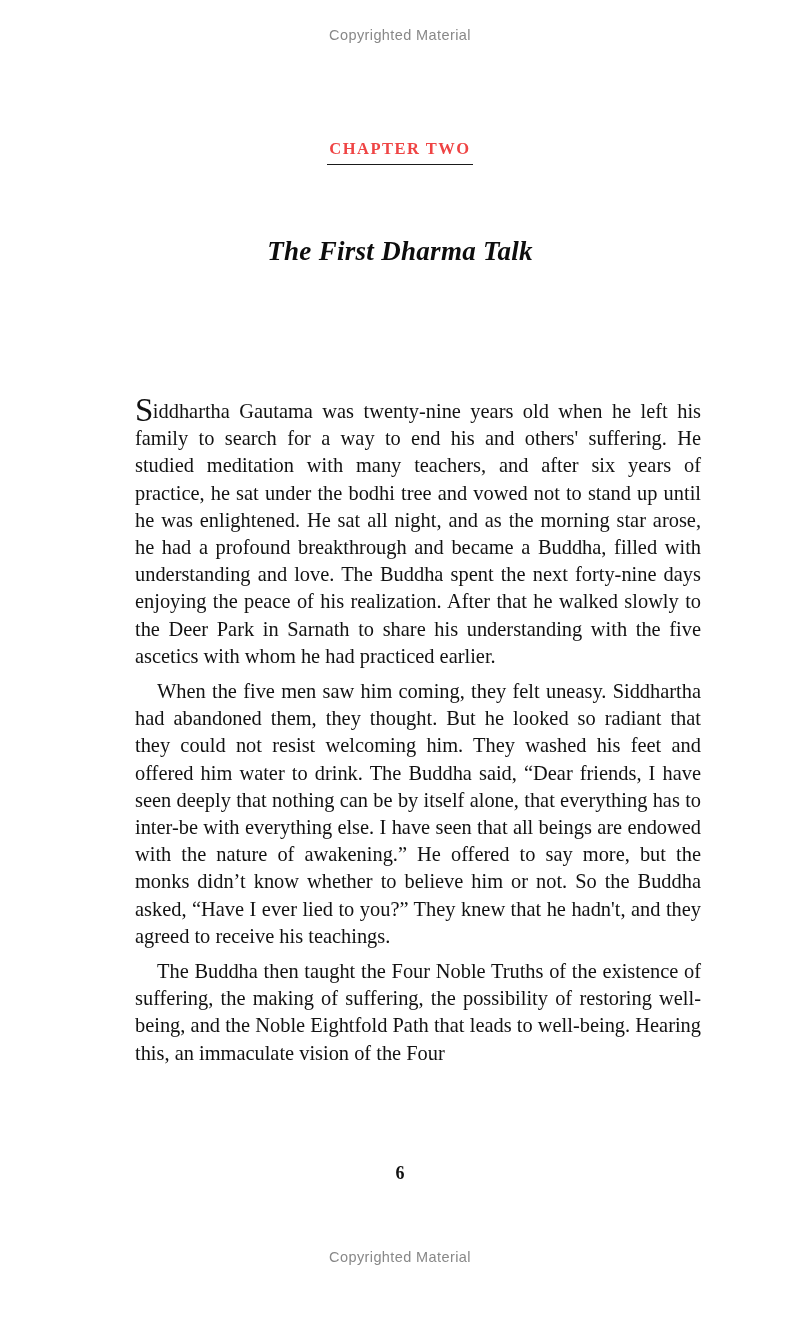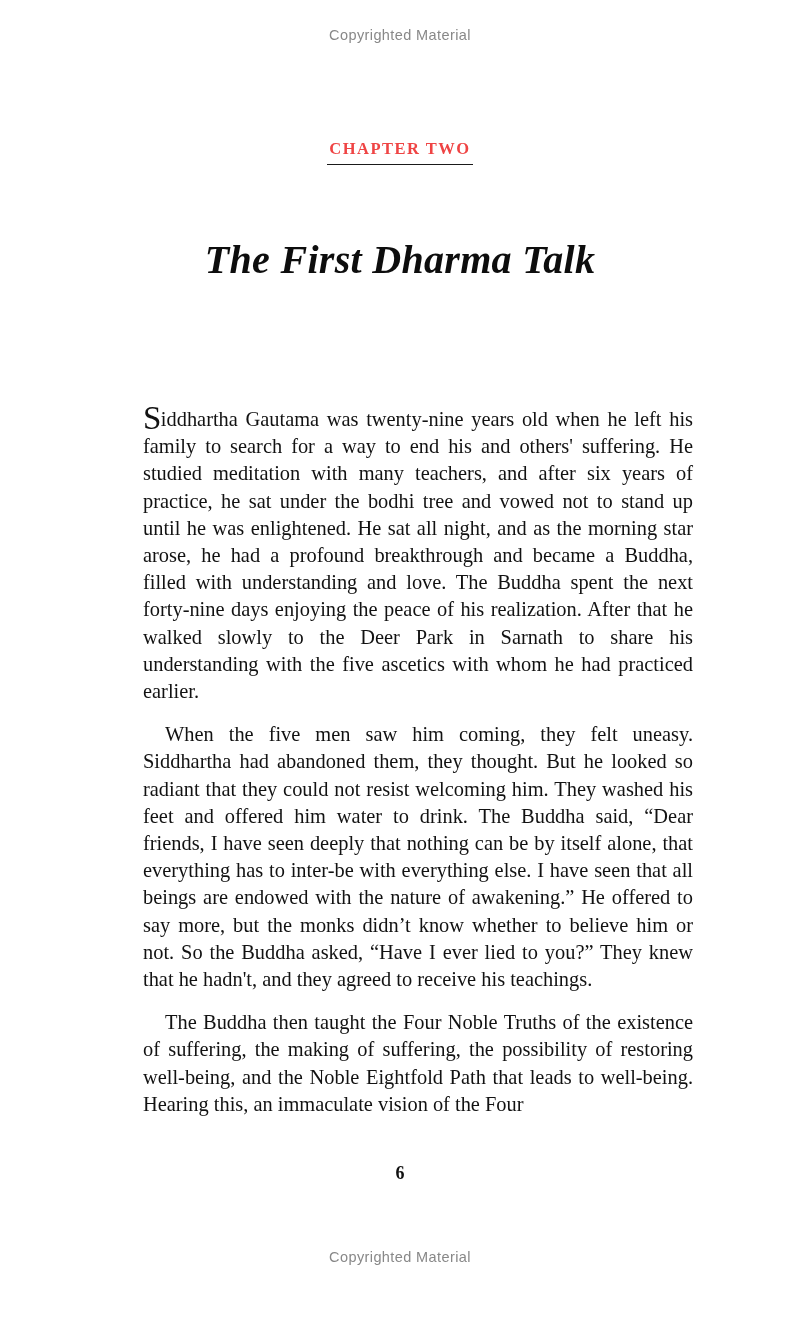--- a/index.html
+++ b/index.html
@@ -61,36 +61,36 @@
 
   .chapter-title {
     position: absolute;
     left: 0;
     top: 236px;
     width: 800px;
     text-align: center;
     font-family: "Liberation Serif", "DejaVu Serif", serif;
     font-style: italic;
     font-weight: 700;
-    font-size: 40px;
+    font-size: 27px;
     letter-spacing: 0.3px;
     color: #0d0d0d;
     white-space: nowrap;
   }
 
   
   .body-column {
     position: absolute;
     left: 127px;
     top: 386px;
     width: 582px;
   }
 
   .para {
-    margin: 16px;
+    margin: 8px;
     font-size: 20.4px;
     line-height: 27.2px;
     text-align: justify;
     text-justify: inter-word;
     color: #121212;
     hyphens: none;
   }
   .para + .para {
     text-indent: 22px;
   }

